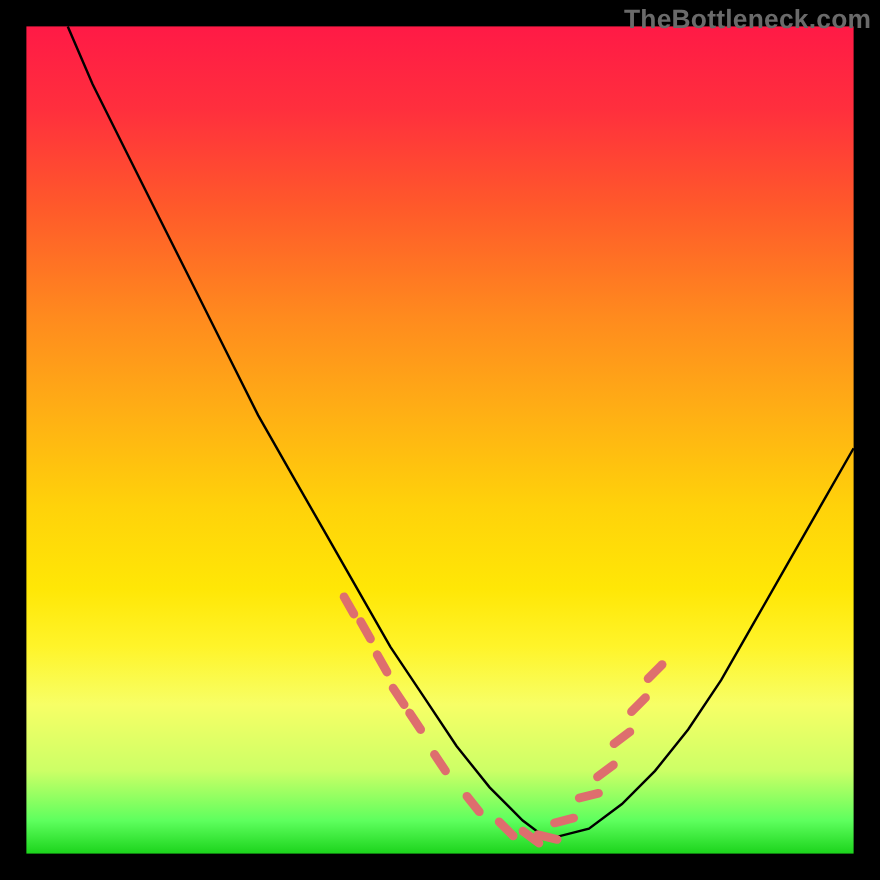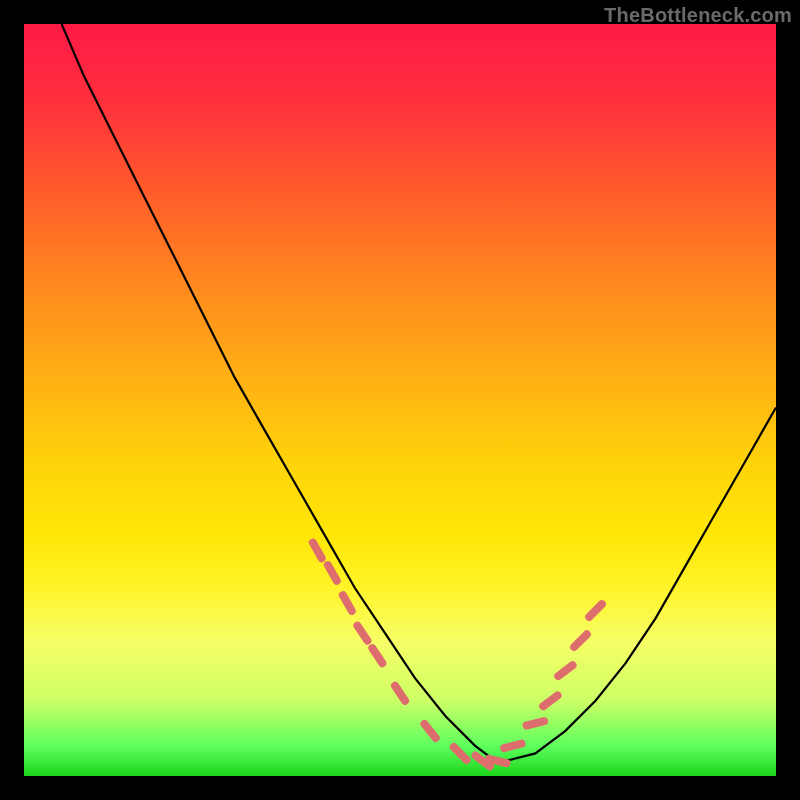--- a/index.html
+++ b/index.html
@@ -40,21 +40,21 @@
       #ccff66 90%,
       #5eff5e 96%,
       #1cd41c 100%
     );
   }
   .watermark {
     position: absolute;
     top: 4px;
     right: 8px;
     color: #6a6a6a;
-    font-size: 20px;
+    font-size: 24px;
     font-weight: 600;
     letter-spacing: 0.2px;
     user-select: none;
   }
   svg.curve {
     position: absolute;
     left: 0;
     top: 0;
     width: 752px;
     height: 752px;

